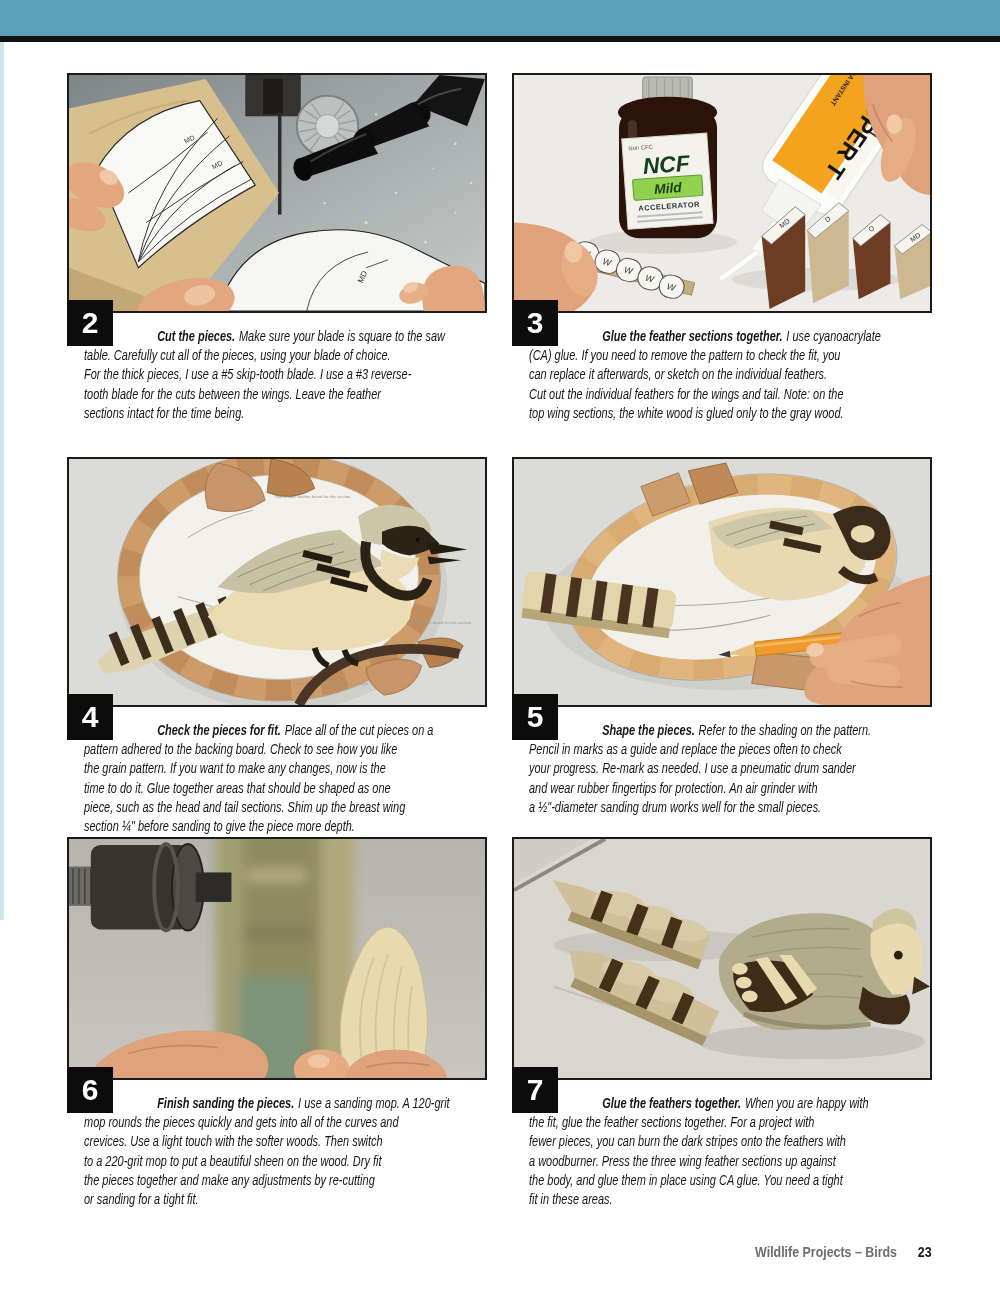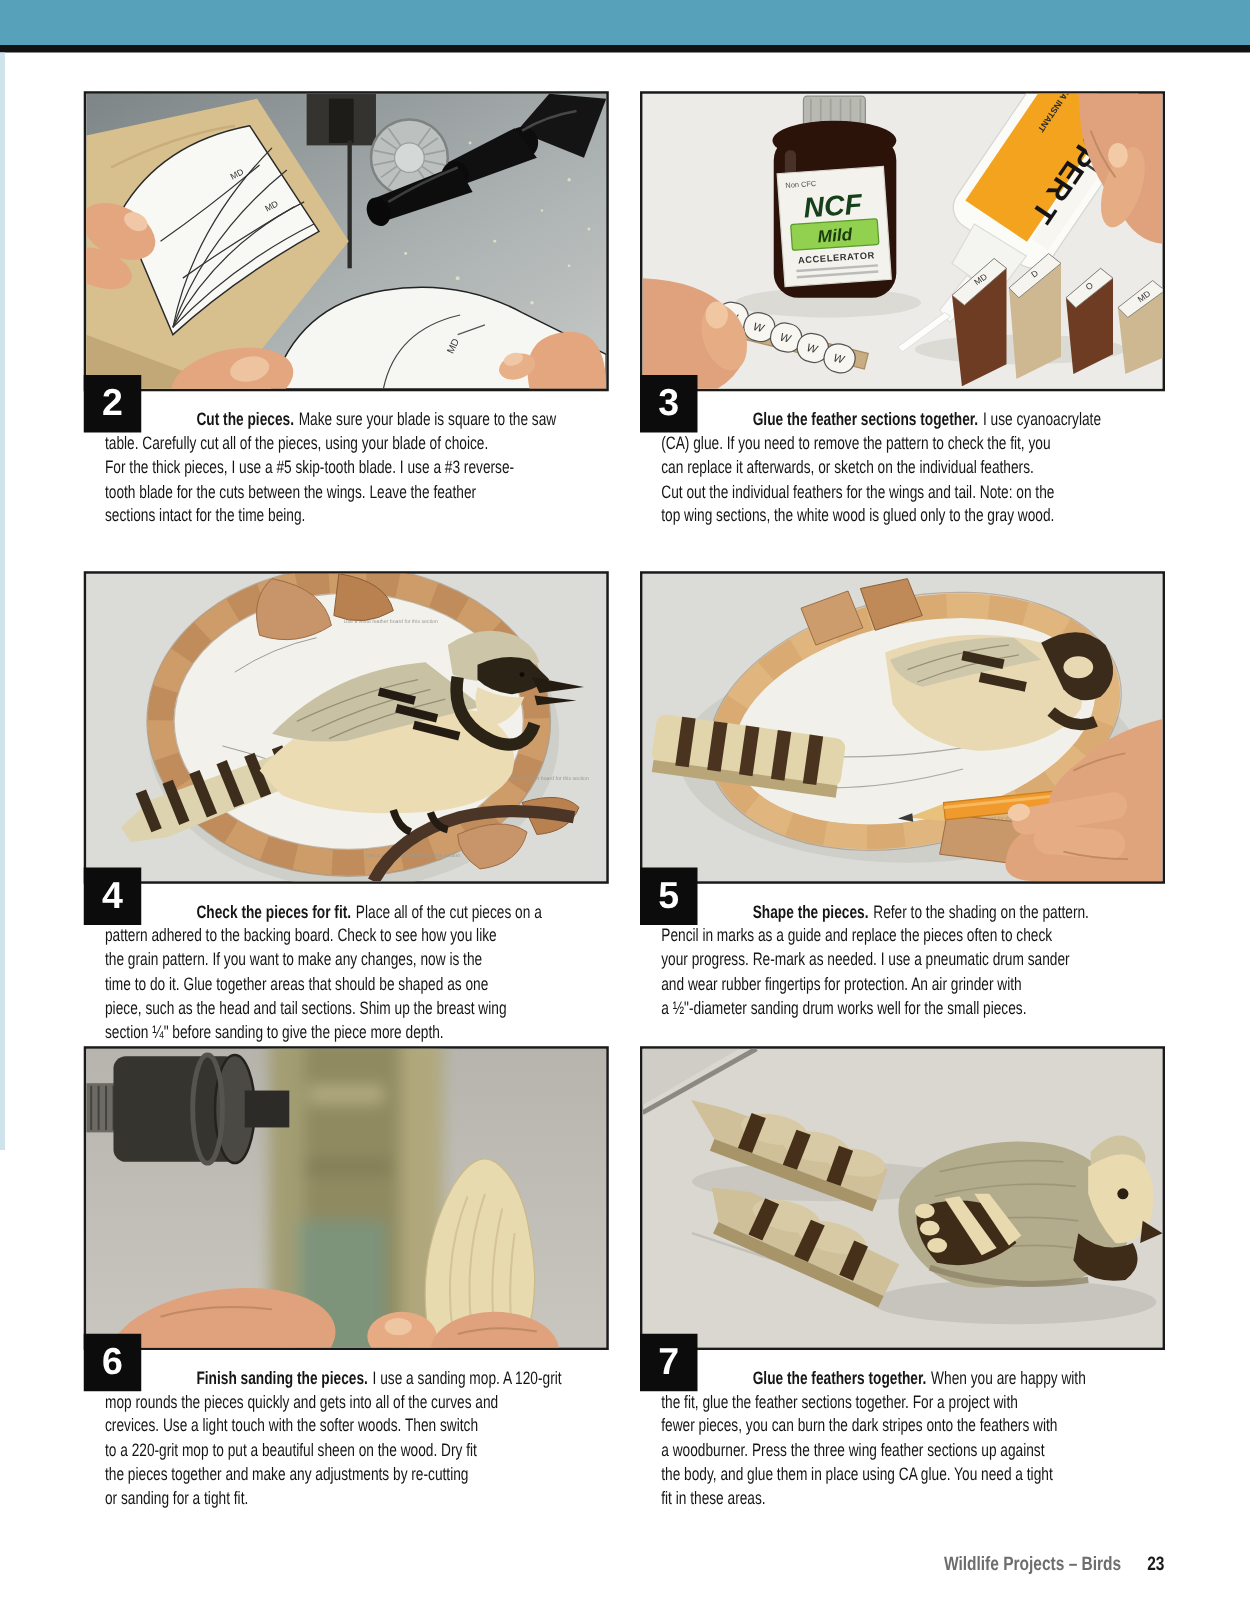--- a/index.html
+++ b/index.html
@@ -7,21 +7,21 @@
         font-family:"Liberation Sans",sans-serif;color:#151515;}
   .topbar{position:absolute;left:0;top:0;width:1000px;height:36px;background:#58a1ba;}
   .toprule{position:absolute;left:0;top:36px;width:1000px;height:6px;background:#121212;}
   .leftstrip{position:absolute;left:0;top:42px;width:4px;height:878px;background:#cfe3ec;}
   .card{position:absolute;width:420px;}
   .photo{width:420px;border:2px solid #1a1a1a;box-sizing:border-box;background:#ddd;line-height:0;}
   .photo svg{display:block;width:100%;height:100%;}
   .stepbox{position:absolute;left:0;width:46px;height:46px;background:#0c0c0c;color:#fff;
            display:flex;align-items:center;justify-content:center;
            font-weight:bold;font-size:30px;z-index:3;}
-  .capwrap{margin-top:14px;padding-left:17px;}
+  .capwrap{margin-top:14px;padding-left:17px;font-style:italic;}
   .cap{margin:0;width:512px;font-size:14.4px;line-height:19.2px;color:#151515;
        transform:scaleX(.762);transform-origin:0 0;text-indent:96px;}
   .cap .lead{font-weight:bold;margin-right:5px;}
   .cap-lines{white-space:pre-line;}
   .footer{position:absolute;right:68px;top:1243px;font-size:15.5px;font-weight:bold;
           transform:scaleX(.8);transform-origin:100% 0;white-space:nowrap;}
   .footer .sect{color:#6d6d6d;}
   .footer .pg{color:#1a1a1a;margin-left:26px;}
   text{font-family:"Liberation Sans",sans-serif;}
 </style>

